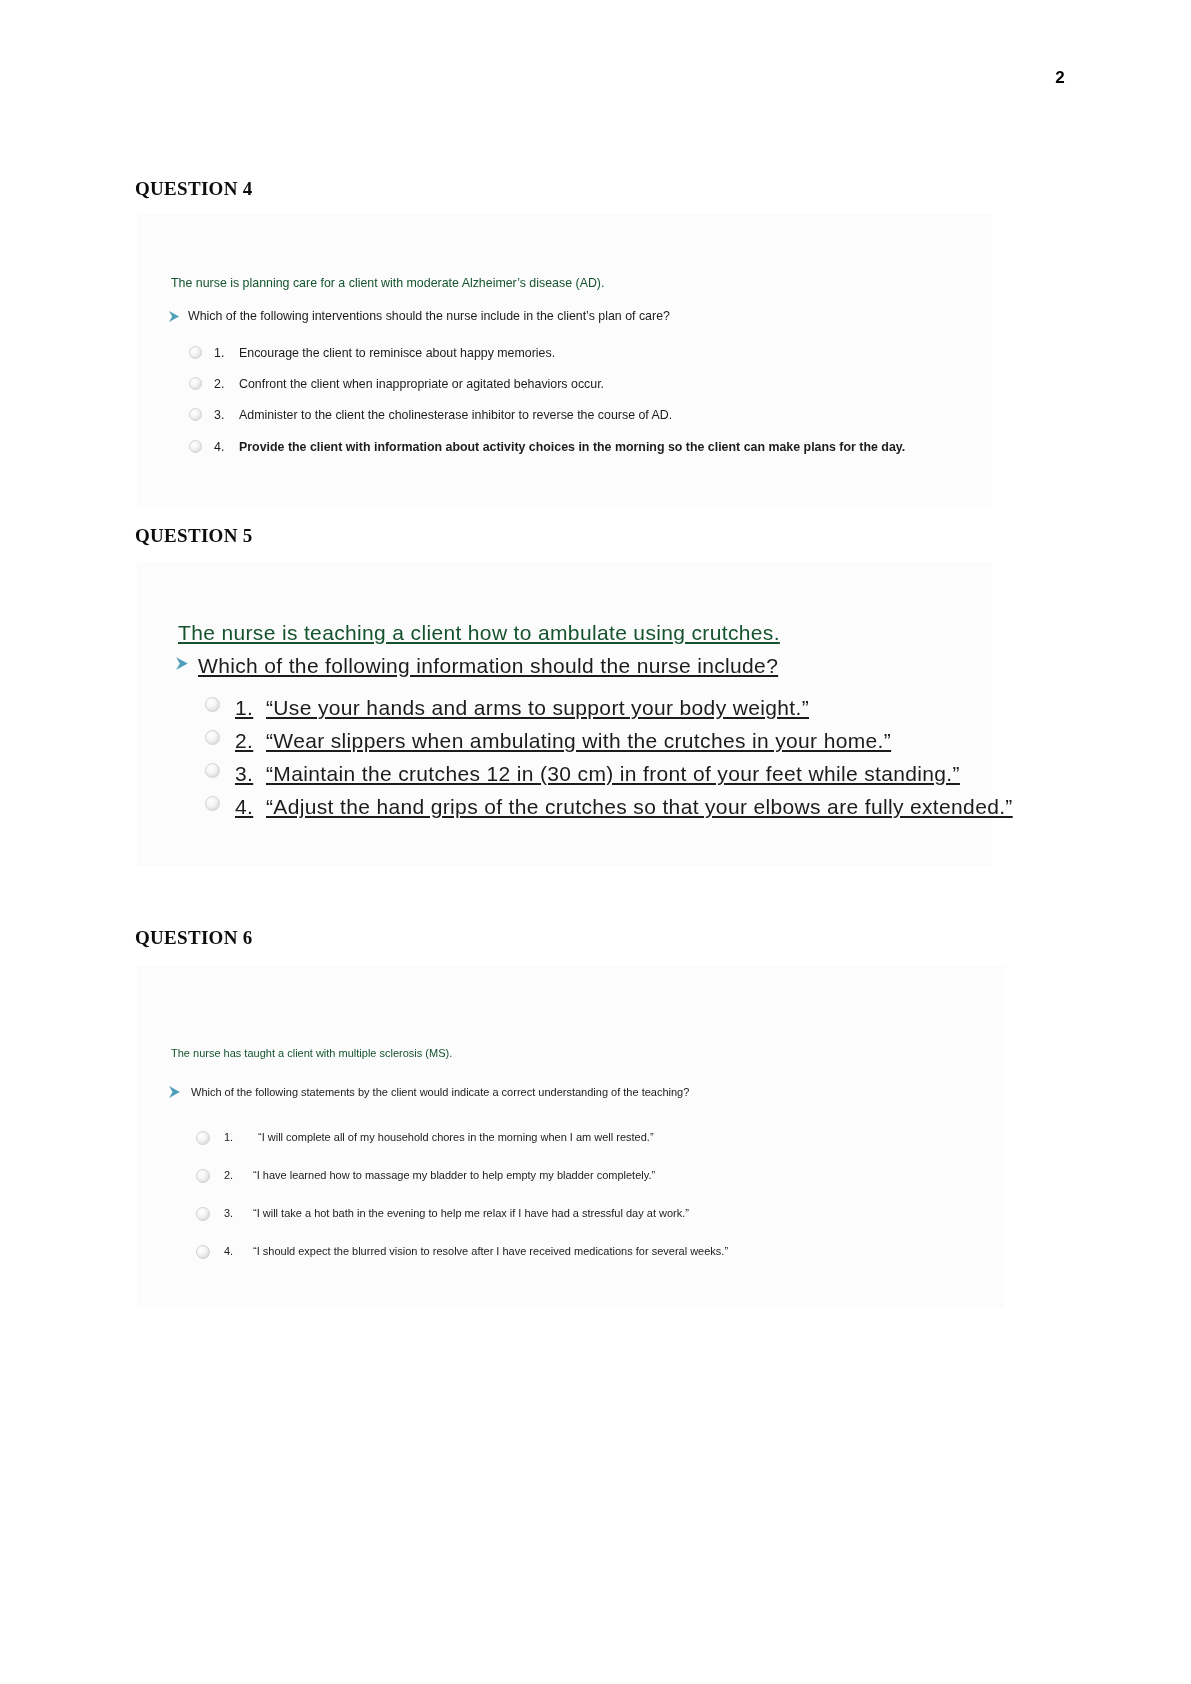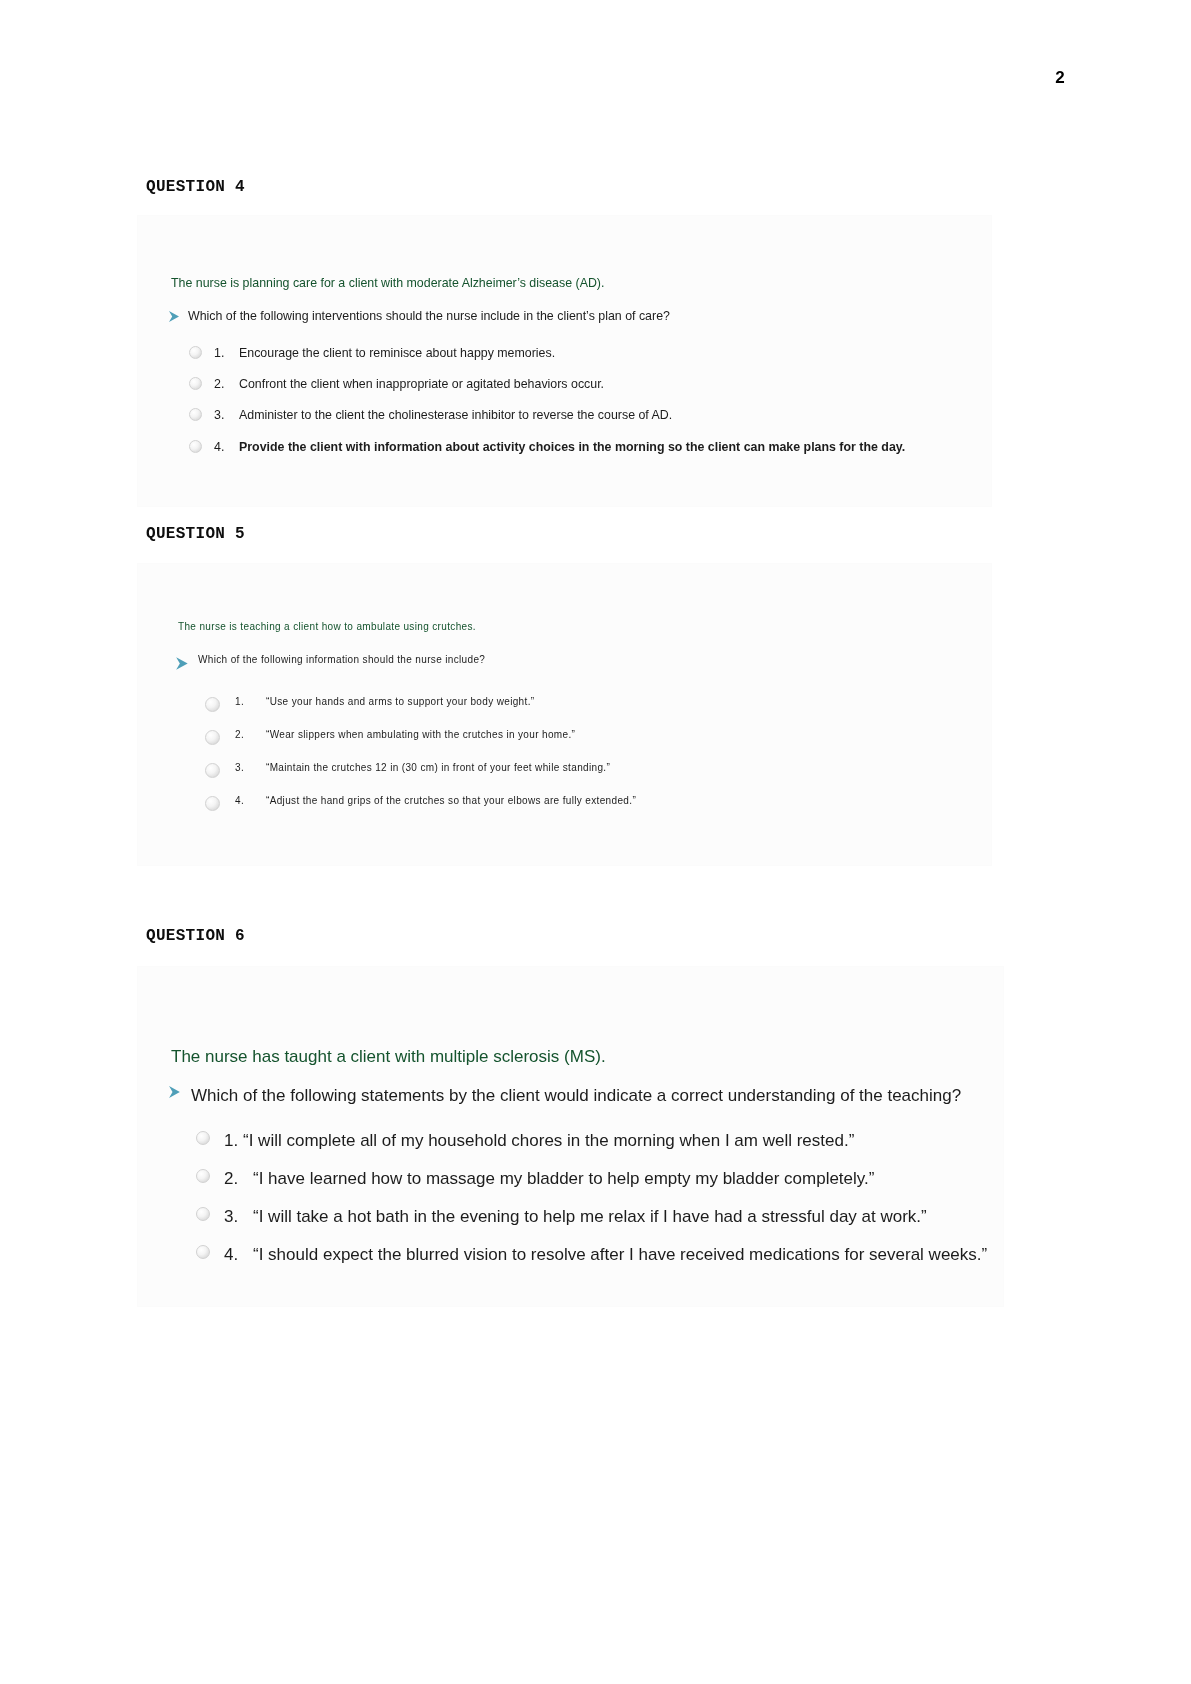--- a/index.html
+++ b/index.html
@@ -29,23 +29,23 @@
     right: 126px;
     font-size: 17px;
     font-weight: 700;
     color: #000;
     letter-spacing: 0.2px;
   }
 
   
   .q-heading {
     position: absolute;
-    left: 146px;
-    font-family: Liberation Mono, monospace;
-    font-size: 16px;
+    left: 135px;
+    font-family: Liberation Serif, serif;
+    font-size: 19px;
     font-weight: 700;
     letter-spacing: 0.3px;
     color: #0d0d0d;
     white-space: nowrap;
   }
 
   
   .qblock {
     position: absolute;
     background: #fcfcfc;
@@ -91,25 +91,26 @@
   .opt-num {
     position: absolute;
     white-space: nowrap;
     color: #1c1c1c;
   }
 
   
   .q4 .stem, .q4 .lead, .q4 .opt, .q4 .opt-num { font-size: 12.4px; }
   
   .q5 .stem, .q5 .lead, .q5 .opt, .q5 .opt-num {
-    font-size: 10px;
+    font-size: 21px;
     letter-spacing: 0.35px;
-  }
-  
-  .q6 .stem, .q6 .lead, .q6 .opt, .q6 .opt-num { font-size: 17px; }
+    text-decoration: underline;
+  }
+  
+  .q6 .stem, .q6 .lead, .q6 .opt, .q6 .opt-num { font-size: 11px; }
 </style>
 </head>
 <body>
 
 <div class="page">
 
   <div class="page-number">2</div>
 
   <div class="q-heading" style="top:178px;">QUESTION 4</div>
 
@@ -181,21 +182,21 @@
 
     <span class="arrow" style="left:30px; top:118px;">
       <svg width="14" height="14" viewBox="0 0 13 13">
         <path d="M1 1 L11 6.5 L1 12 L4.2 6.5 Z" fill="#4f9fb8"></path>
       </svg>
     </span>
     <div class="lead" style="left:53px; top:119px;">Which of the following statements by the client would indicate a correct understanding of the teaching?</div>
 
     <span class="radio" style="left:58px; top:164px; width:14px; height:14px;"></span>
     <div class="opt-num" style="left:86px; top:164px;">1.</div>
-    <div class="opt" style="left:105px; top:164px;">“I will complete all of my household chores in the morning when I am well rested.”</div>
+    <div class="opt" style="left:120px; top:164px;">“I will complete all of my household chores in the morning when I am well rested.”</div>
 
     <span class="radio" style="left:58px; top:202px; width:14px; height:14px;"></span>
     <div class="opt-num" style="left:86px; top:202px;">2.</div>
     <div class="opt" style="left:115px; top:202px;">“I have learned how to massage my bladder to help empty my bladder completely.”</div>
 
     <span class="radio" style="left:58px; top:240px; width:14px; height:14px;"></span>
     <div class="opt-num" style="left:86px; top:240px;">3.</div>
     <div class="opt" style="left:115px; top:240px;">“I will take a hot bath in the evening to help me relax if I have had a stressful day at work.”</div>
 
     <span class="radio" style="left:58px; top:278px; width:14px; height:14px;"></span>

